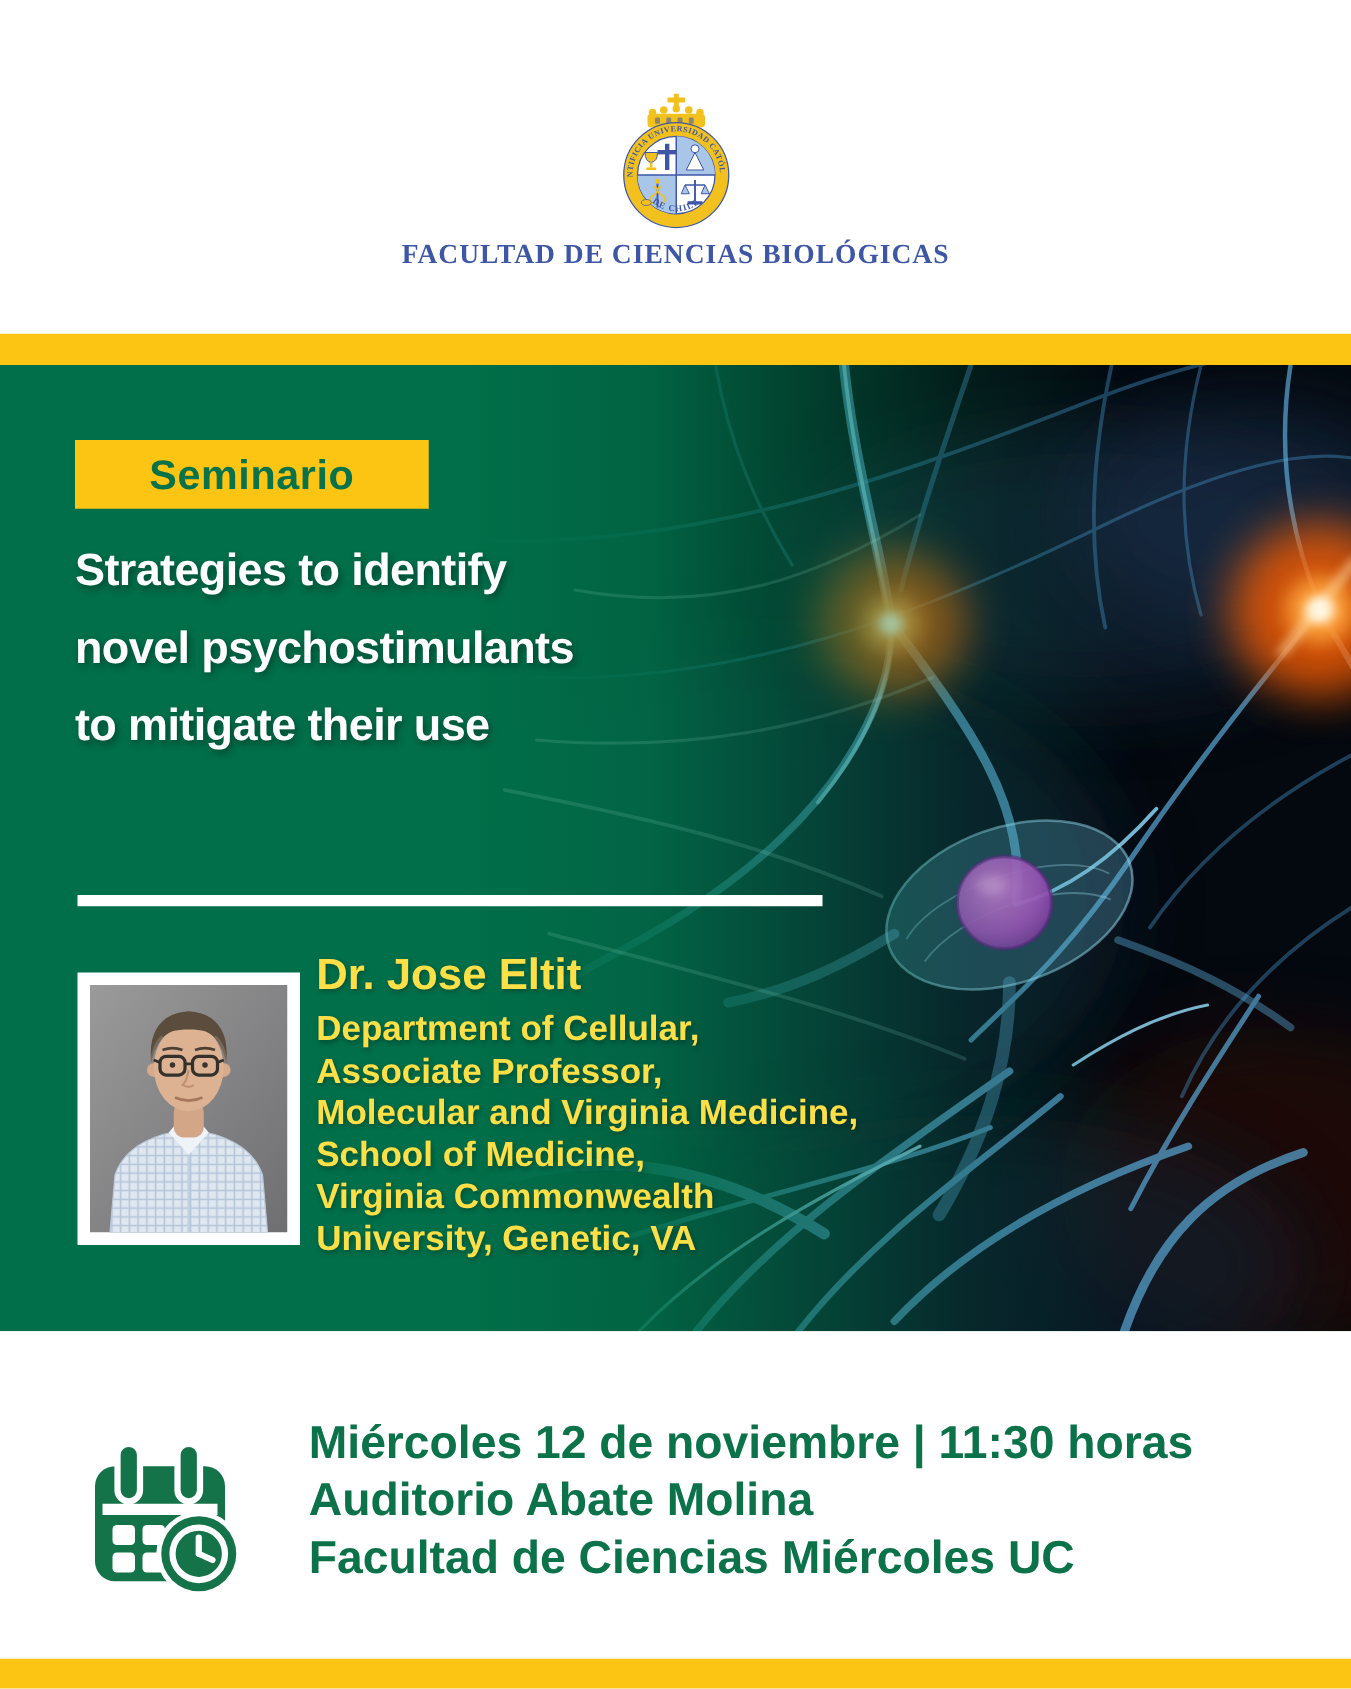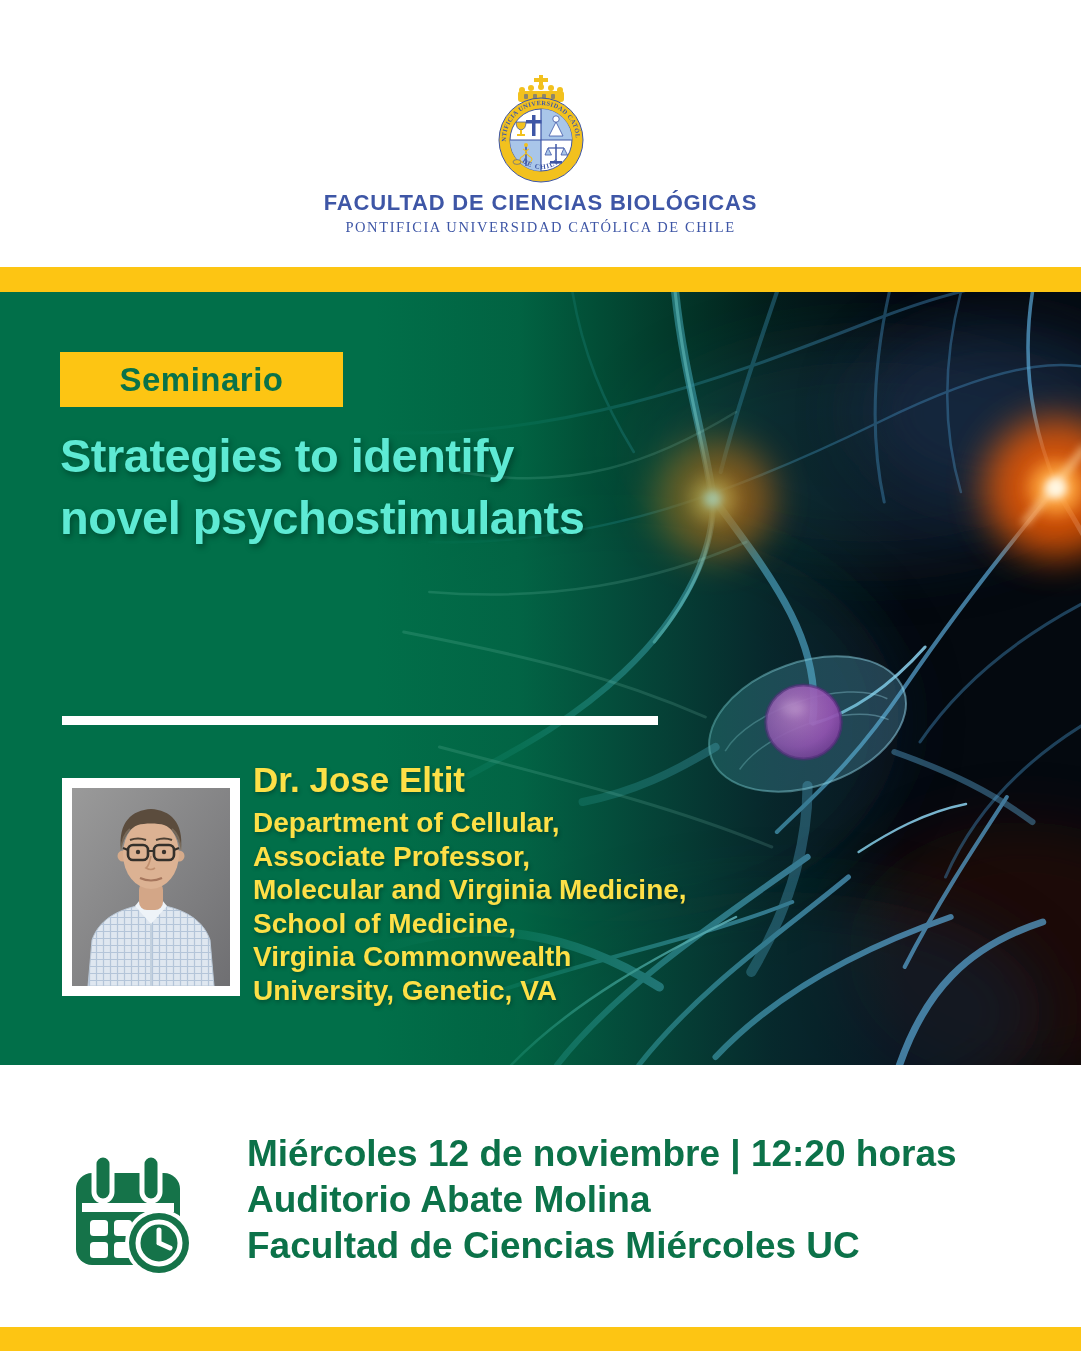--- a/index.html
+++ b/index.html
@@ -4,34 +4,34 @@
 <style>
   html,body{margin:0;padding:0;background:#ffffff;}
   .poster{
     position:relative;width:1081px;height:1351px;margin:0 auto;
     overflow:hidden;background:#ffffff;
     font-family:"Liberation Sans",sans-serif;
   }
   
   .header{position:absolute;top:0;left:0;width:100%;height:267px;background:#ffffff;text-align:center;}
   .crest{display:block;margin:74px auto 0;}
-  .faculty-name{margin-top:4px;font-family:Liberation Sans, sans-serif;font-weight:700;
+  .faculty-name{margin-top:4px;font-family:Liberation Serif, serif;font-weight:700;
     font-size:22px;letter-spacing:.8px;color:#3E56A6;}
   .university-name{margin-top:3px;font-family:"Liberation Serif",serif;font-weight:400;
     font-size:14.5px;letter-spacing:1.6px;color:#3E56A6;}
   
   .stripe-top{position:absolute;top:267px;left:0;width:100%;height:25px;background:#FDC513;}
   .stripe-bottom{position:absolute;top:1327px;left:0;width:100%;height:24px;background:#FDC513;}
   
   .main{position:absolute;top:292px;left:0;width:1081px;height:773px;background:#016F49;padding-left:24px;}
   .neuron-art{position:absolute;inset:0;width:100%;height:100%;}
   .badge{position:absolute;left:60px;top:60px;width:283px;height:55px;background:#FDC513;
     color:#0A7249;font-size:33px;font-weight:800;letter-spacing:.5px;
     display:flex;align-items:center;justify-content:center;}
-  .title{position:absolute;left:60px;top:133px;color:#5eead4;font-size:47px;font-weight:800;
+  .title{position:absolute;left:60px;top:133px;color:#ffffff;font-size:36px;font-weight:800;
     line-height:62px;letter-spacing:-0.5px;text-shadow:2px 3px 6px rgba(0,0,0,.35);}
   .divider{position:absolute;left:62px;top:424px;width:596px;height:9px;background:#ffffff;}
   .speaker-photo{position:absolute;left:62px;top:486px;width:178px;height:218px;background:#ffffff;
     padding:10px;box-sizing:border-box;}
   .speaker-photo svg{display:block;width:158px;height:198px;}
   .speaker-info{position:absolute;left:253px;top:468px;color:#fde047;
     text-shadow:1px 2px 4px rgba(0,0,0,.3);}
   .speaker-name{font-size:35px;font-weight:800;margin:0 0 6px 0;}
   .speaker-line{font-size:28px;font-weight:700;line-height:33.5px;}
   
@@ -99,21 +99,20 @@
       <rect x="57" y="87" width="12" height="2.6" fill="#3E56A6"></rect>
 
       <text font-family="Liberation Serif, serif" font-size="6.4" font-weight="700" fill="#3E56A6" letter-spacing=".4">
         <textPath href="#ringTop" startOffset="50%" text-anchor="middle">PONTIFICIA UNIVERSIDAD CATÓLICA</textPath>
       </text>
       <text font-family="Liberation Serif, serif" font-size="7" font-weight="700" fill="#3E56A6" letter-spacing="1">
         <textPath href="#ringBot" startOffset="50%" text-anchor="middle">DE CHILE</textPath>
       </text>
     </svg>
     <div class="faculty-name">FACULTAD DE CIENCIAS BIOLÓGICAS</div>
-    <div class="university-name">PONTIFICIA UNIVERSIDAD CATÓLICA DE CHILE</div>
   </div>
 
   <div class="stripe-top"></div>
 
   <div class="main">
 
     <svg class="neuron-art" viewBox="0 0 1081 773" preserveAspectRatio="none">
       <defs>
         <filter id="b30" x="-60%" y="-60%" width="220%" height="220%">
             <feGaussianBlur stdDeviation="30"></feGaussianBlur>
@@ -212,20 +211,21 @@
         <path d="M430,455 C560,490 660,515 755,555" stroke-width="3"></path>
         <path d="M450,180 C560,200 640,170 720,120" stroke-width="2.5"></path>
       </g>
     </svg>
 
     <div class="badge">Seminario</div>
 
     <div class="title">
       <div>Strategies to identify</div>
       <div>novel psychostimulants</div>
+      <div>to mitigate their use</div>
     </div>
 
     <div class="divider"></div>
 
     <div class="speaker-photo">
       <svg viewBox="0 0 158 198">
         <defs>
           <linearGradient id="photoBg" x1="0" y1="0" x2="1" y2="1">
             <stop offset="0" stop-color="#9a9a9a"></stop>
             <stop offset="1" stop-color="#6f6f72"></stop>
@@ -290,21 +290,21 @@
         <rect x="24" y="91" width="18" height="16" rx="3.5"></rect>
         <rect x="48" y="91" width="18" height="16" rx="3.5"></rect>
       </g>
 
       <circle cx="93" cy="92" r="34" fill="#ffffff"></circle>
       <circle cx="93" cy="92" r="30" fill="#157349"></circle>
       <circle cx="93" cy="92" r="21" fill="none" stroke="#ffffff" stroke-width="5"></circle>
       <path d="M93,92 V79 M93,92 L104,97" stroke="#ffffff" stroke-width="5" stroke-linecap="round"></path>
     </svg>
     <div class="event">
-      <div>Miércoles 12 de noviembre | 12:20 horas</div>
+      <div>Miércoles 12 de noviembre | 11:30 horas</div>
       <div>Auditorio Abate Molina</div>
       <div>Facultad de Ciencias Miércoles UC</div>
     </div>
   </div>
 
   <div class="stripe-bottom"></div>
 
 </div>
 
 </body></html>

